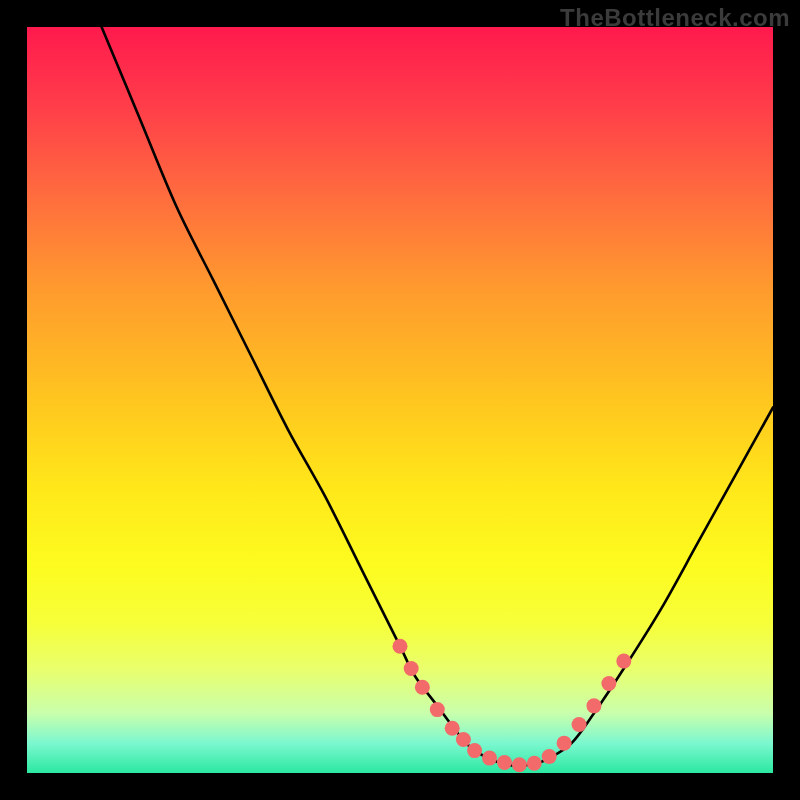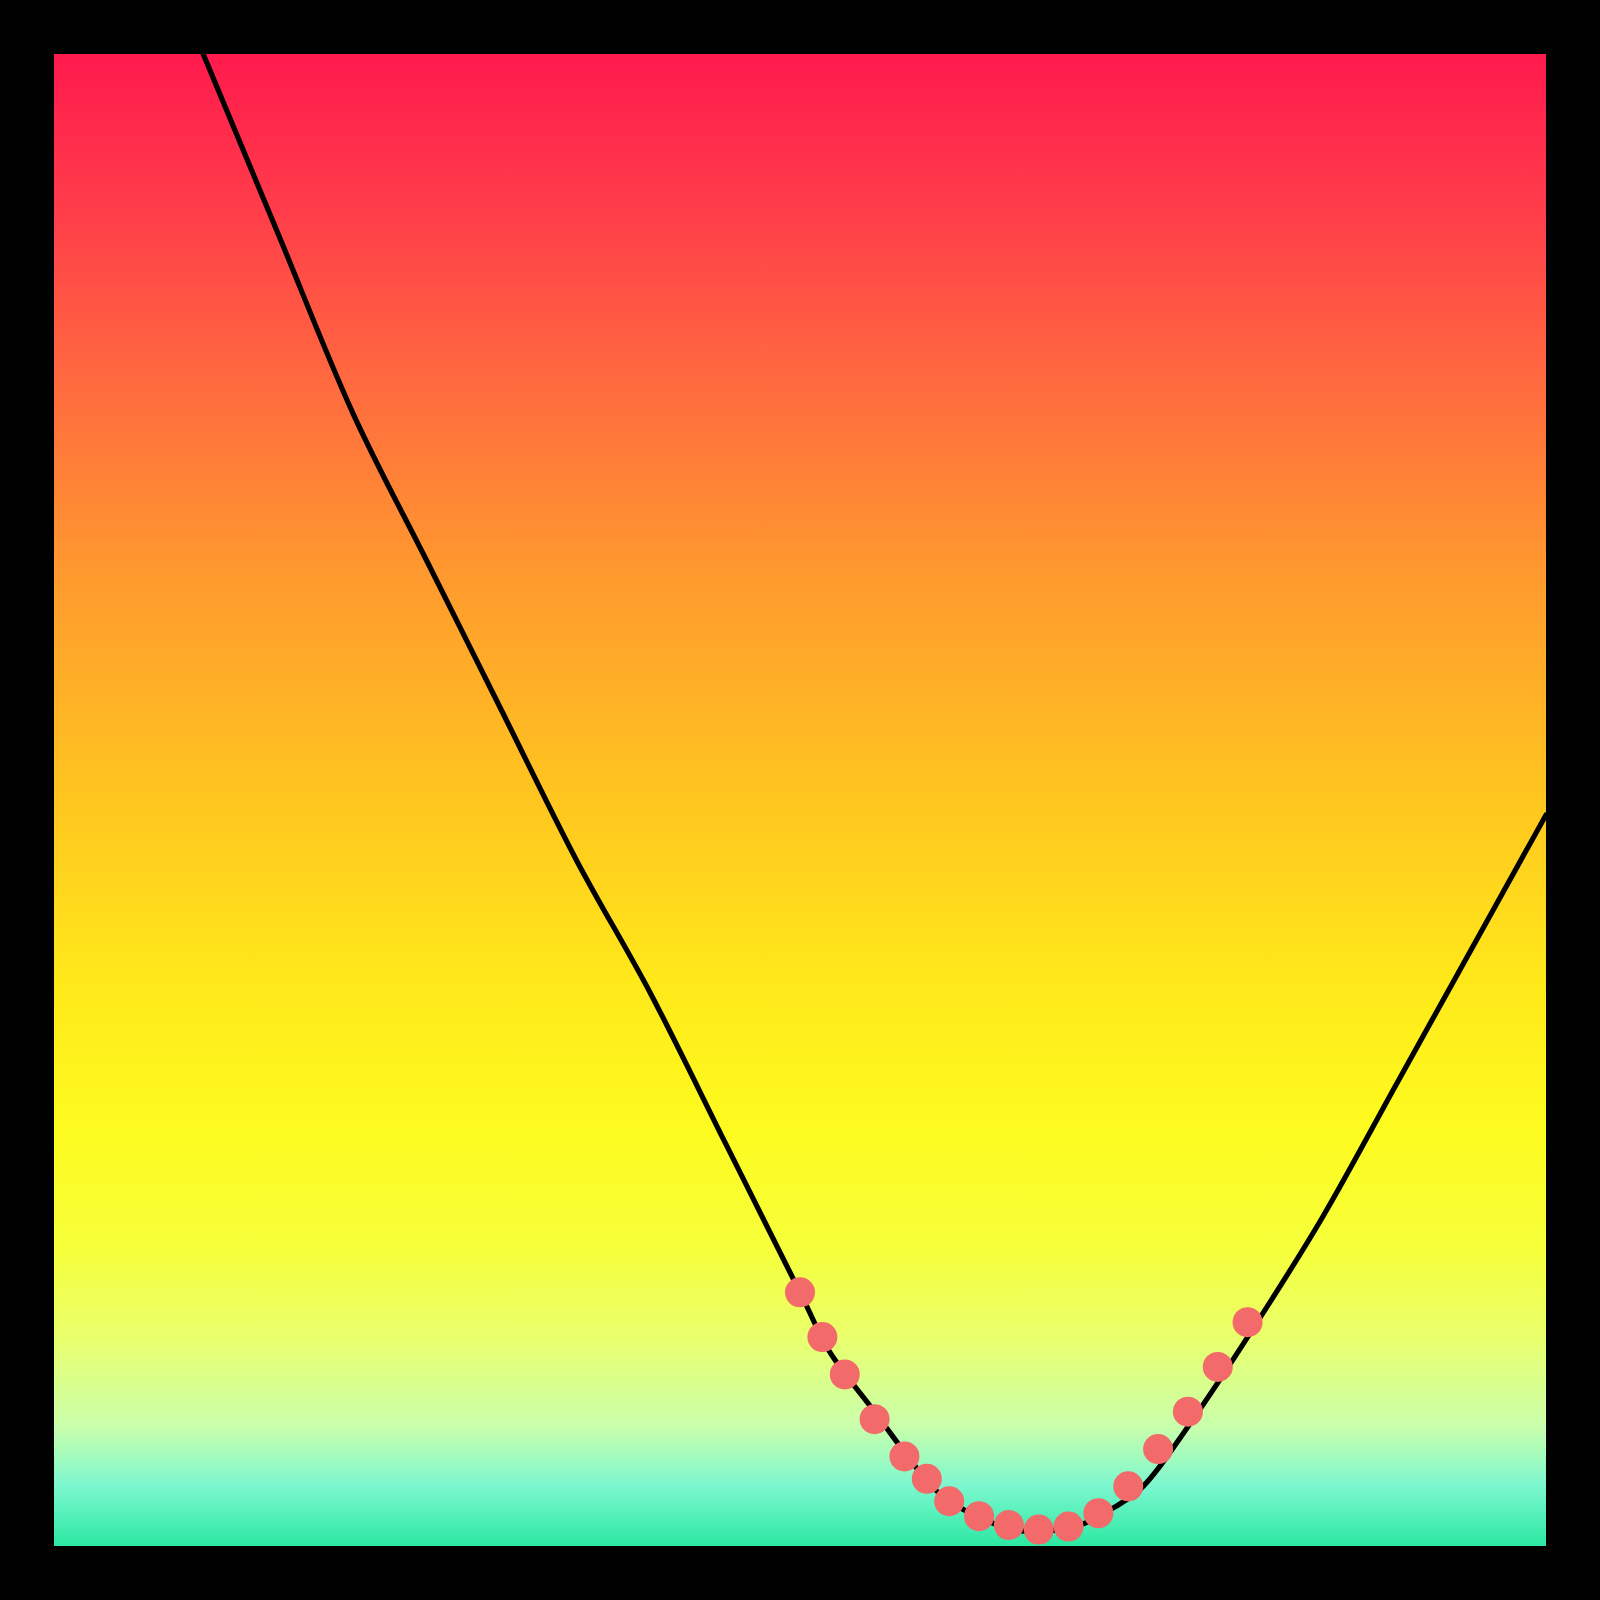--- a/index.html
+++ b/index.html
@@ -90,13 +90,14 @@
           <circle cx="507.28" cy="736.30" r="7.5" class="dot"></circle>
           <circle cx="522.20" cy="729.59" r="7.5" class="dot"></circle>
           <circle cx="537.12" cy="716.16" r="7.5" class="dot"></circle>
           <circle cx="552.04" cy="697.51" r="7.5" class="dot"></circle>
           <circle cx="566.96" cy="678.86" r="7.5" class="dot"></circle>
           <circle cx="581.88" cy="656.48" r="7.5" class="dot"></circle>
           <circle cx="596.80" cy="634.10" r="7.5" class="dot"></circle>
         </g>
     </svg>
   </div>
+  <div class="watermark">TheBottleneck.com</div>
 </div>
 
 </body></html>

